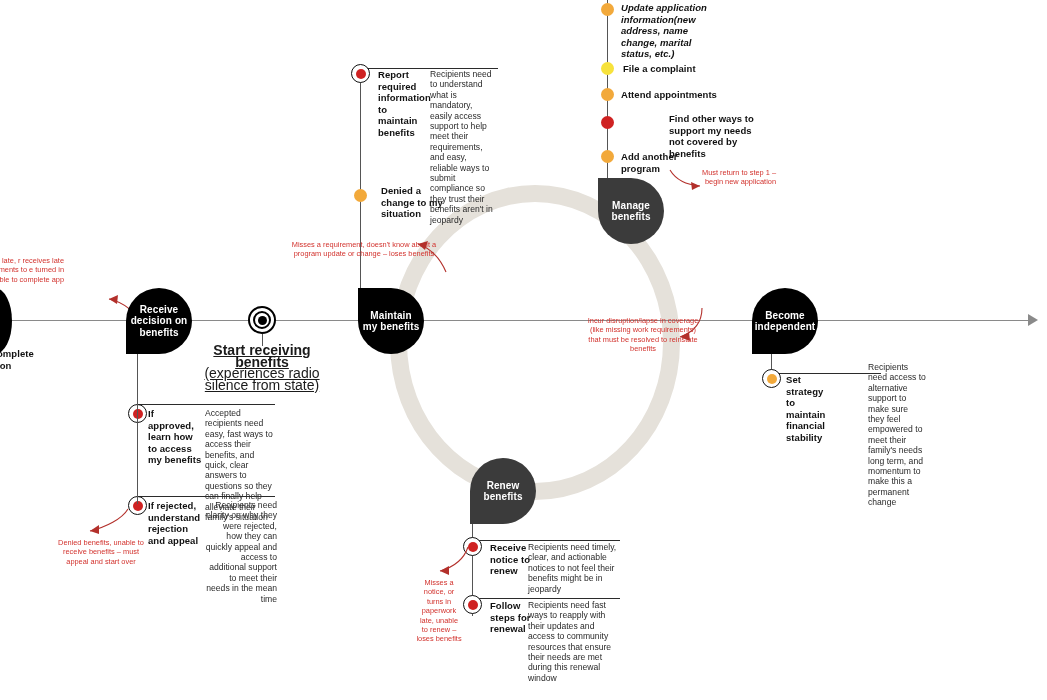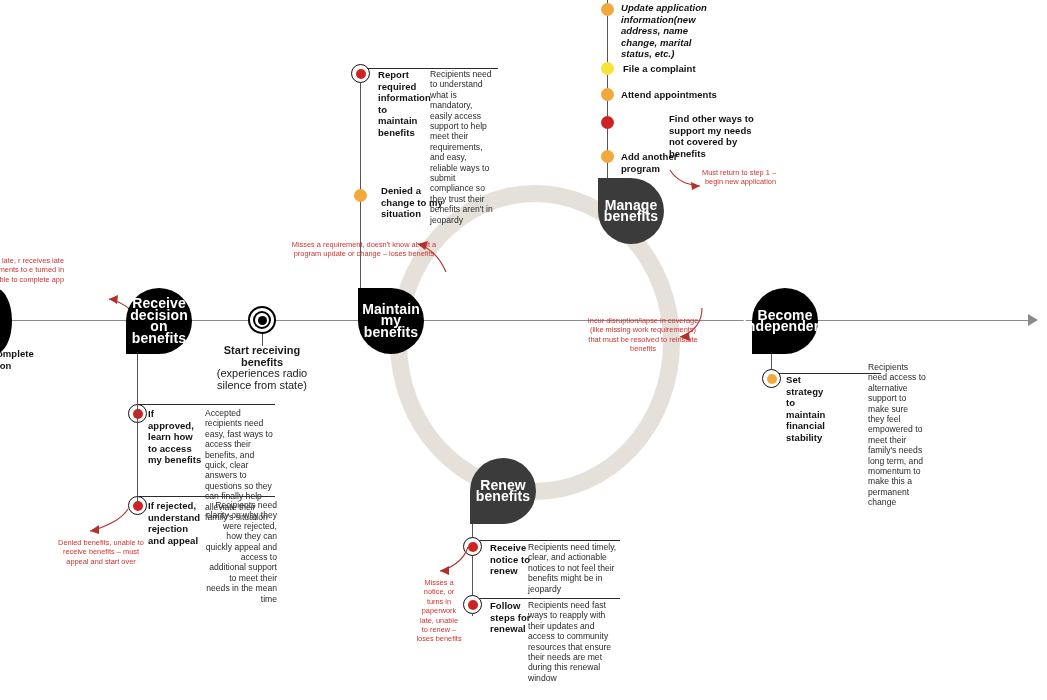--- a/index.html
+++ b/index.html
@@ -14,21 +14,21 @@
       border-top:6px solid transparent;border-bottom:6px solid transparent;
       border-left:10px solid #8a8a8a;}
 
   
   .ring{position:absolute;left:390px;top:185px;width:290px;height:315px;
         border:17px solid #e5e1da;border-radius:50%;box-sizing:border-box;}
 
   
   .node{position:absolute;width:66px;height:66px;display:flex;align-items:center;
         justify-content:center;text-align:center;color:#fff;font-weight:bold;
-        font-size:14px;line-height:11.5px;letter-spacing:.1px;padding:0 4px;
+        font-size:10px;line-height:11.5px;letter-spacing:.1px;padding:0 4px;
         box-sizing:border-box;}
   .node.bl{border-radius:50% 50% 50% 0;}   
   .node.tl{border-radius:0 50% 50% 50%;}   
   .node-black{background:#000000;}
   .node-gray{background:#3b3b3b;}
 
   
   .stem{position:absolute;width:1px;background:#555;}
   .dot-ring{position:absolute;width:19px;height:19px;border-radius:50%;
             border:1.4px solid #111;background:#fff;box-sizing:border-box;
@@ -49,21 +49,21 @@
 
   
   .bullseye{position:absolute;width:28px;height:28px;border-radius:50%;
             border:2.5px solid #000;background:#fff;box-sizing:border-box;
             display:flex;align-items:center;justify-content:center;}
   .bullseye .mid{width:18px;height:18px;border-radius:50%;border:2.5px solid #000;
             background:#fff;box-sizing:border-box;display:flex;align-items:center;
             justify-content:center;}
   .bullseye .core{width:9px;height:9px;border-radius:50%;background:#000;}
 
-  .caption{position:absolute;text-align:center;font-size:11px;line-height:11.5px;}
+  .caption{position:absolute;text-align:center;font-size:14px;line-height:11.5px;text-decoration:underline;}
   .caption b{font-weight:bold;display:block;}
   .caption span{font-weight:normal;}
 
   svg.arrow{position:absolute;overflow:visible;}
 </style>
 </head>
 <body>
 
 <div class="ring"></div>
 <div class="timeline"></div>

